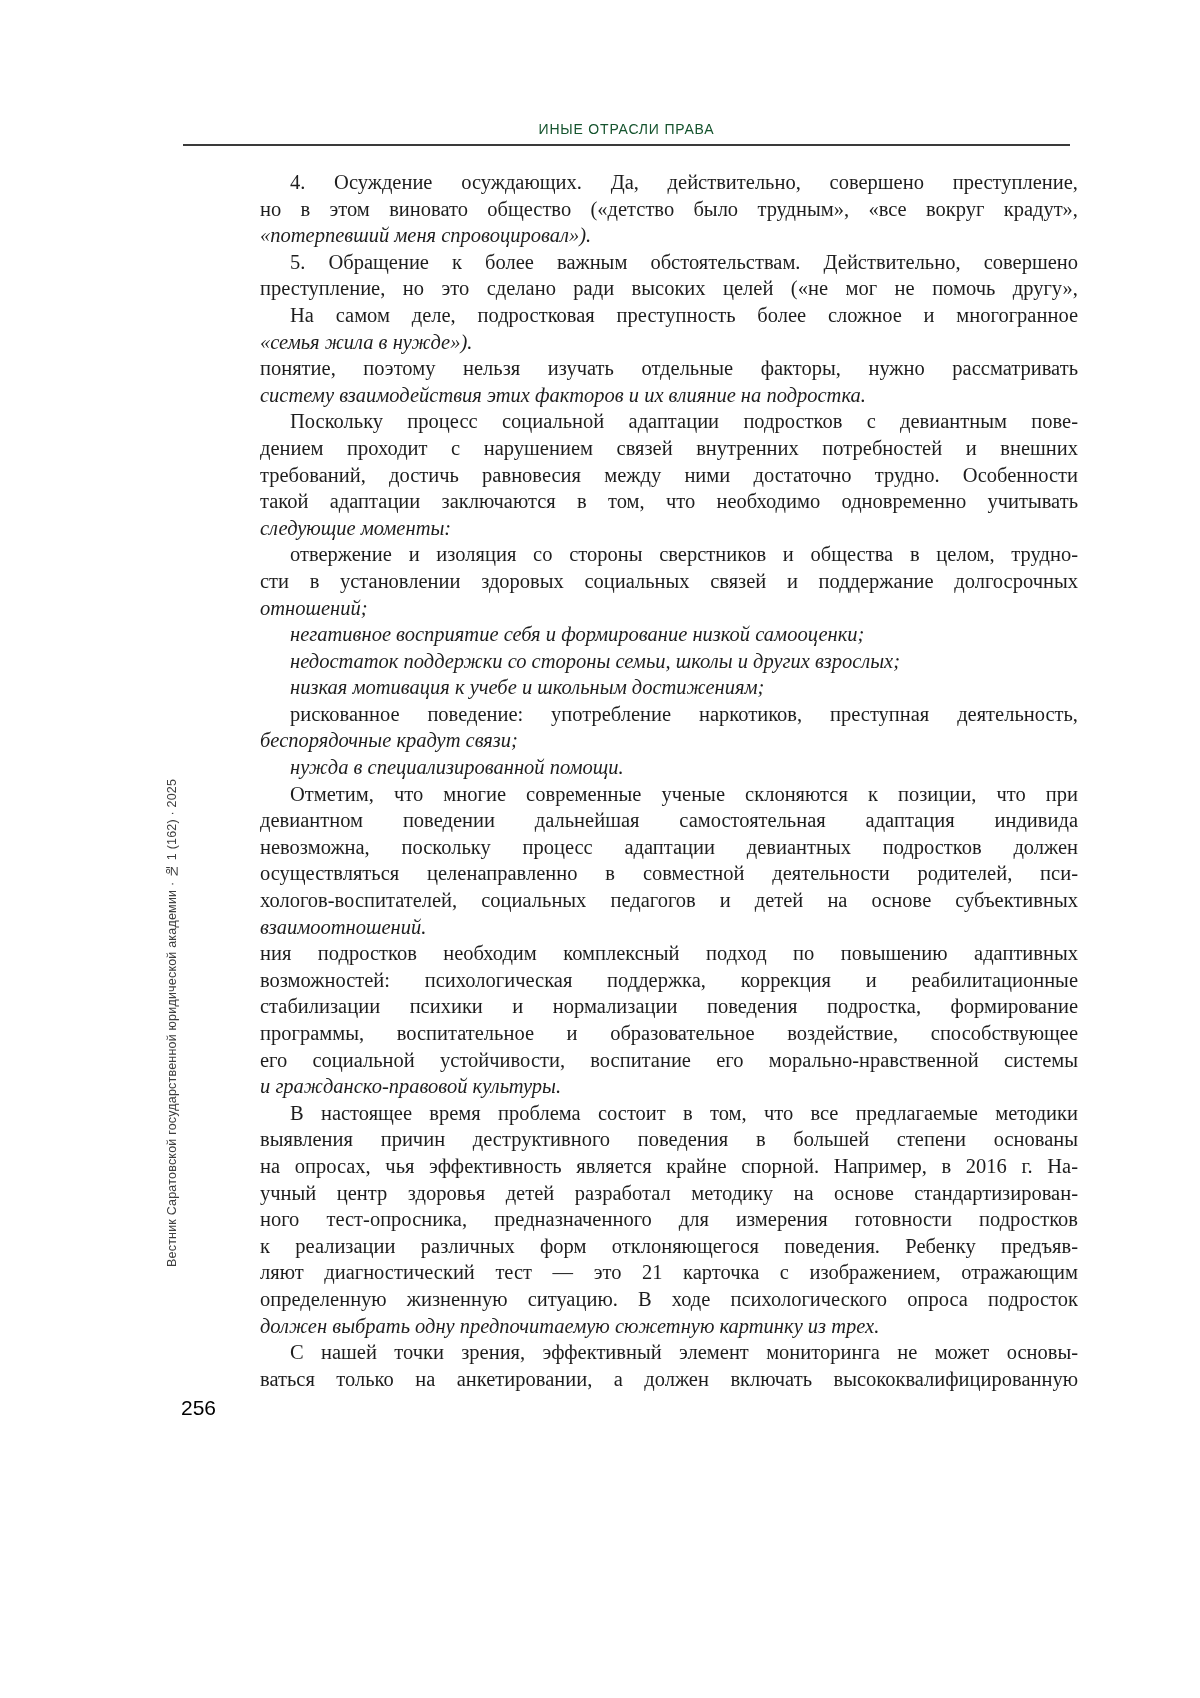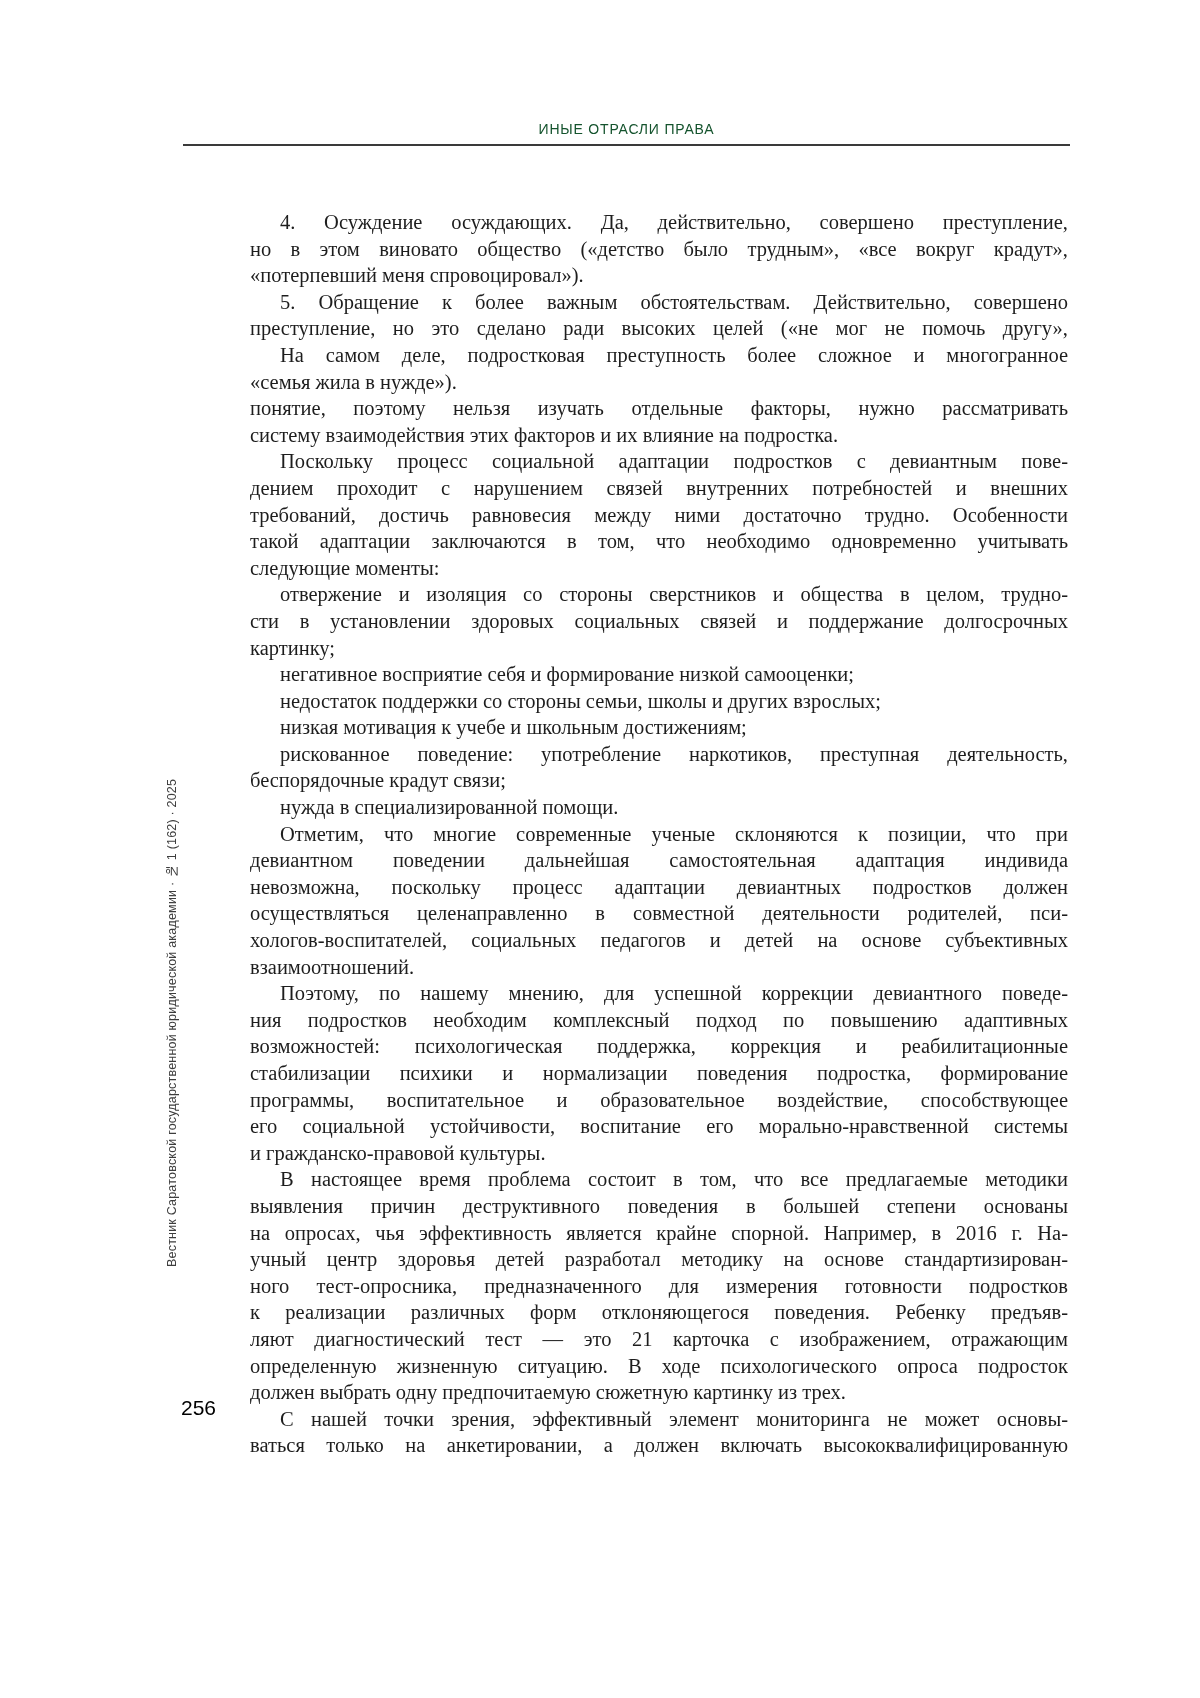--- a/index.html
+++ b/index.html
@@ -30,35 +30,35 @@
     position: absolute;
     top: 144px;
     left: 183px;
     width: 887px;
     height: 2px;
     background: #3a3a3a;
   }
   .body-text {
     position: absolute;
     top: 169px;
-    left: 250px;
+    left: 260px;
     width: 818px;
     font-size: 20.5px;
     line-height: 26.6px;
     color: #1d1d1d;
-    margin-top: 40px;
   }
   .line {
     text-align: justify;
     text-align-last: justify;
     height: 26.6px;
     overflow: hidden;
   }
   .line.end {
     text-align-last: left;
+    font-style: italic;
   }
   .line.indent {
     text-indent: 30px;
   }
   .sidebar-caption {
     position: absolute;
     left: 165px;
     top: 783px;
     height: 484px;
     width: 17px;
@@ -98,34 +98,33 @@
       <div class="line end">«семья жила в нужде»).</div>
       <div class="line">понятие, поэтому нельзя изучать отдельные факторы, нужно рассматривать</div>
       <div class="line end">систему взаимодействия этих факторов и их влияние на подростка.</div>
       <div class="line indent">Поскольку процесс социальной адаптации подростков с девиантным пове-</div>
       <div class="line">дением проходит с нарушением связей внутренних потребностей и внешних</div>
       <div class="line">требований, достичь равновесия между ними достаточно трудно. Особенности</div>
       <div class="line">такой адаптации заключаются в том, что необходимо одновременно учитывать</div>
       <div class="line end">следующие моменты:</div>
       <div class="line indent">отвержение и изоляция со стороны сверстников и общества в целом, трудно-</div>
       <div class="line">сти в установлении здоровых социальных связей и поддержание долгосрочных</div>
-      <div class="line end">картинку;</div>
+      <div class="line end">отношений;</div>
       <div class="line indent end">негативное восприятие себя и формирование низкой самооценки;</div>
       <div class="line indent end">недостаток поддержки со стороны семьи, школы и других взрослых;</div>
       <div class="line indent end">низкая мотивация к учебе и школьным достижениям;</div>
       <div class="line indent">рискованное поведение: употребление наркотиков, преступная деятельность,</div>
       <div class="line end">беспорядочные крадут связи;</div>
       <div class="line indent end">нужда в специализированной помощи.</div>
       <div class="line indent">Отметим, что многие современные ученые склоняются к позиции, что при</div>
       <div class="line">девиантном поведении дальнейшая самостоятельная адаптация индивида</div>
       <div class="line">невозможна, поскольку процесс адаптации девиантных подростков должен</div>
       <div class="line">осуществляться целенаправленно в совместной деятельности родителей, пси-</div>
       <div class="line">хологов-воспитателей, социальных педагогов и детей на основе субъективных</div>
       <div class="line end">взаимоотношений.</div>
-      <div class="line indent">Поэтому, по нашему мнению, для успешной коррекции девиантного поведе-</div>
       <div class="line">ния подростков необходим комплексный подход по повышению адаптивных</div>
       <div class="line">возможностей: психологическая поддержка, коррекция и реабилитационные</div>
       <div class="line">стабилизации психики и нормализации поведения подростка, формирование</div>
       <div class="line">программы, воспитательное и образовательное воздействие, способствующее</div>
       <div class="line">его социальной устойчивости, воспитание его морально-нравственной системы</div>
       <div class="line end">и гражданско-правовой культуры.</div>
       <div class="line indent">В настоящее время проблема состоит в том, что все предлагаемые методики</div>
       <div class="line">выявления причин деструктивного поведения в большей степени основаны</div>
       <div class="line">на опросах, чья эффективность является крайне спорной. Например, в 2016 г. На-</div>
       <div class="line">учный центр здоровья детей разработал методику на основе стандартизирован-</div>

